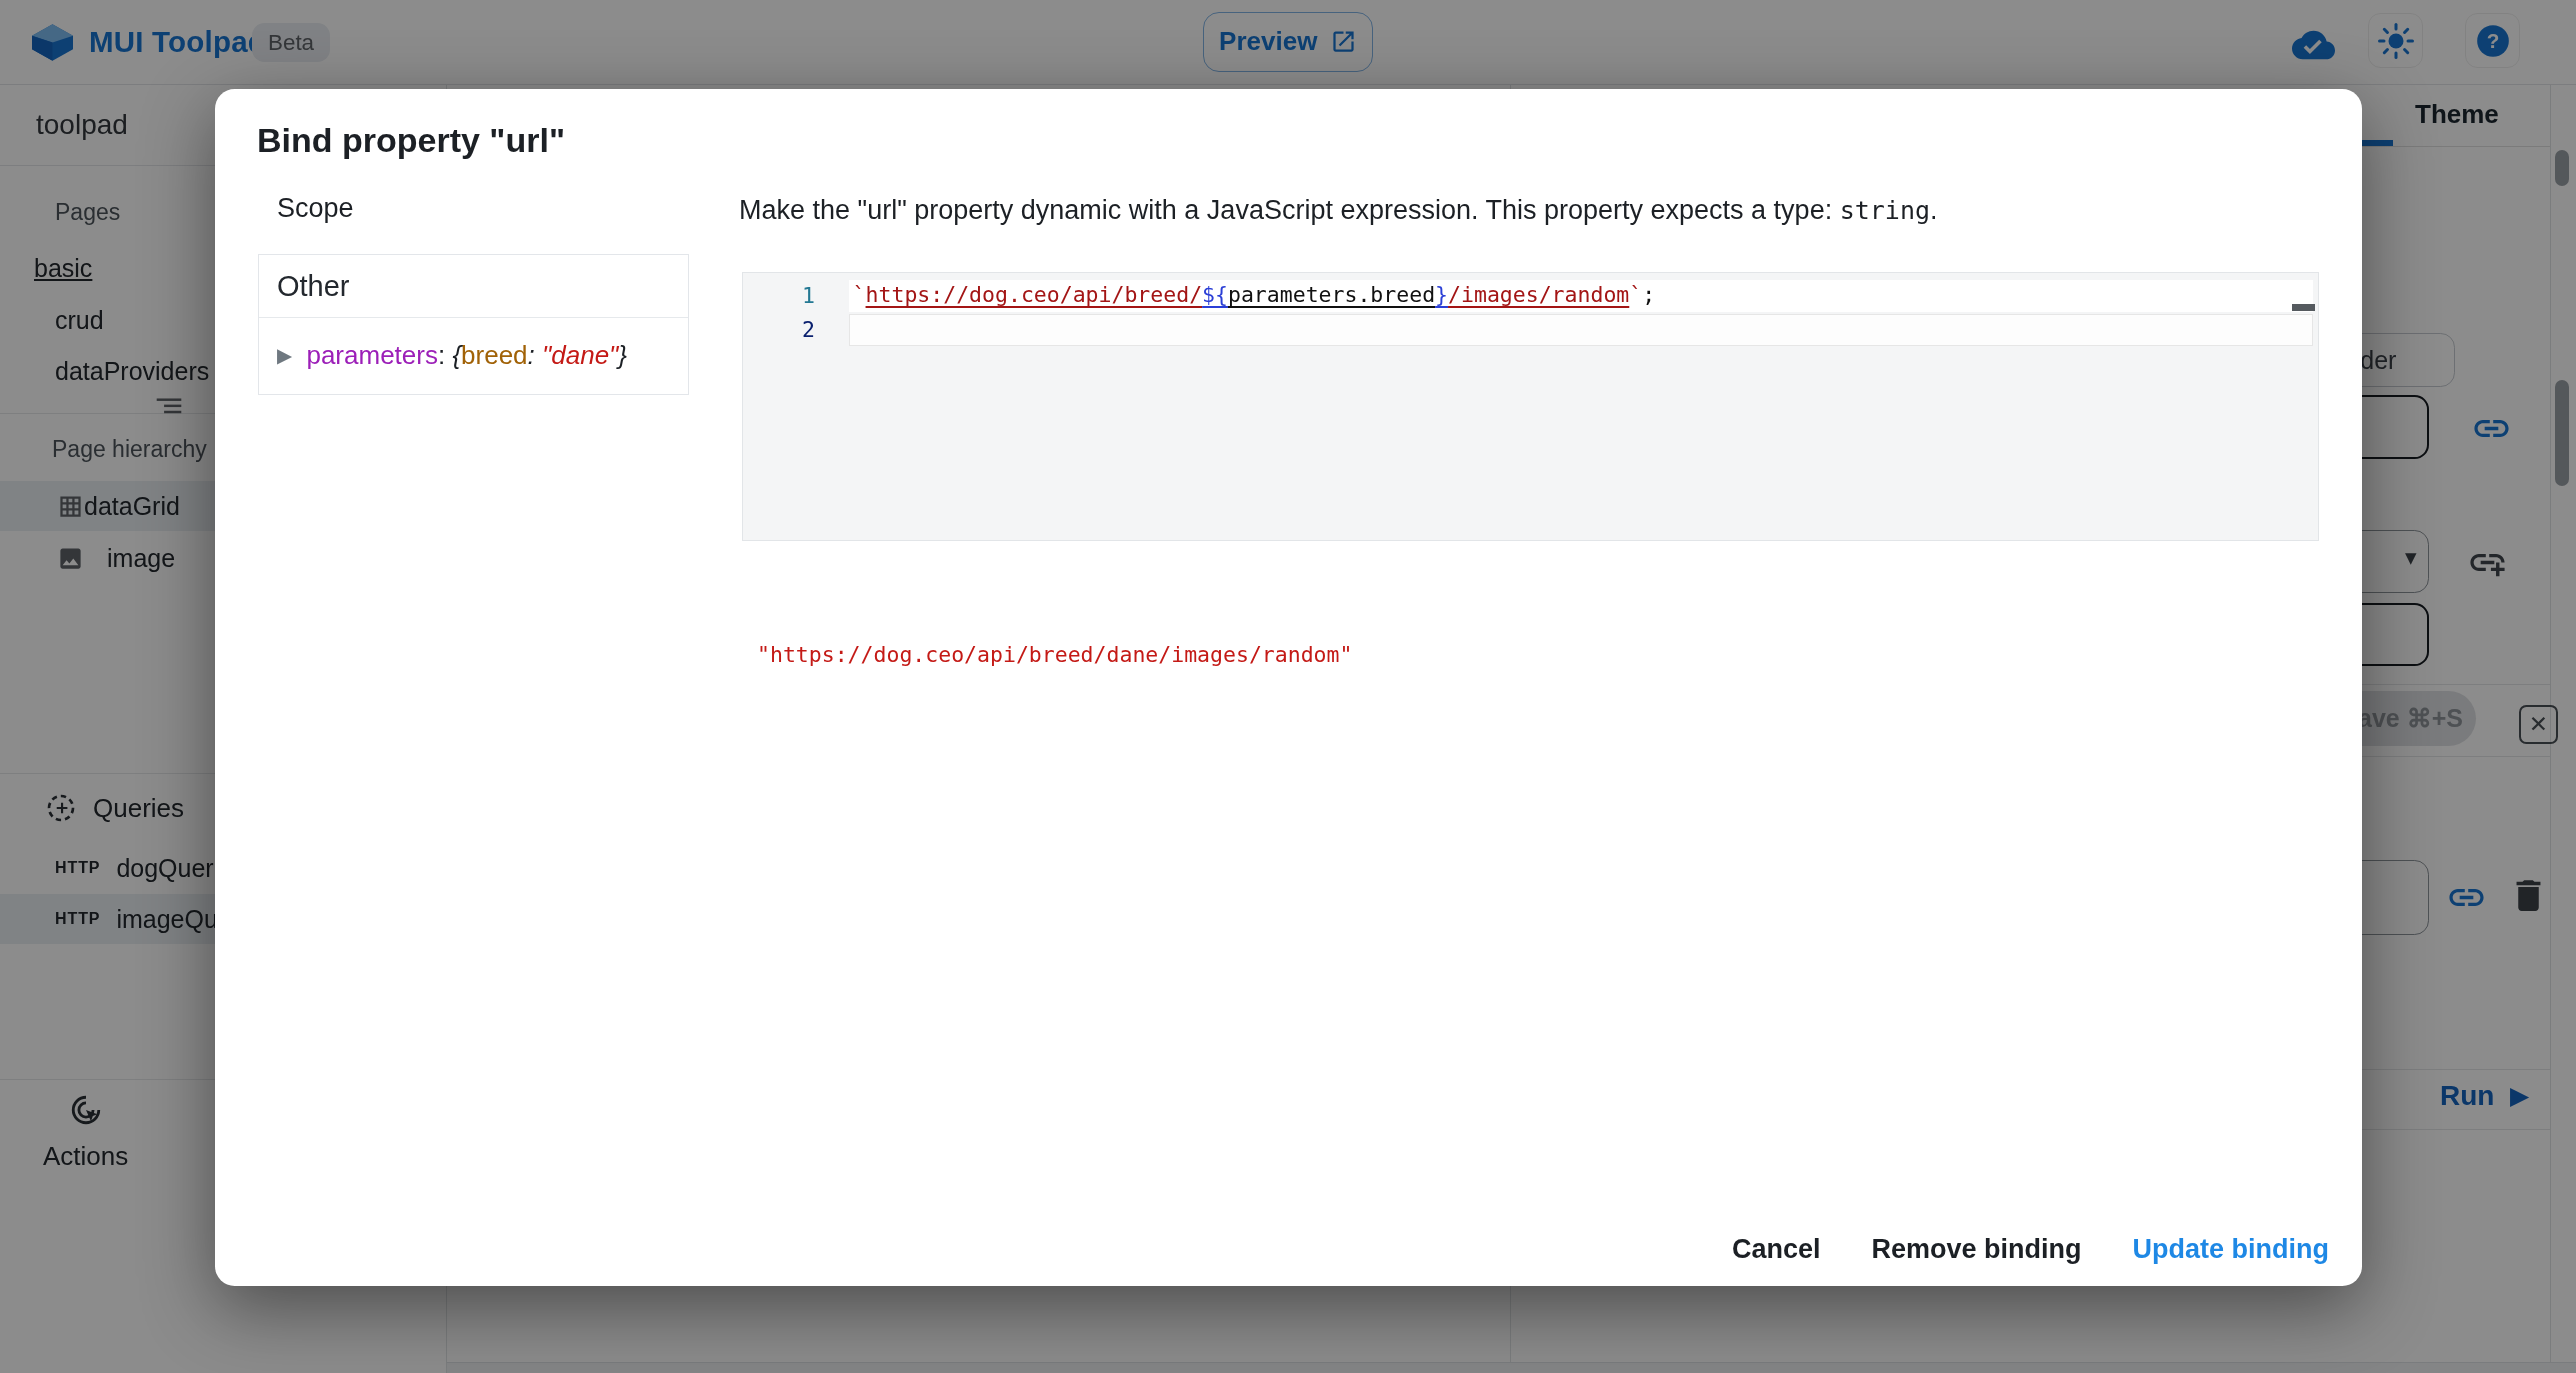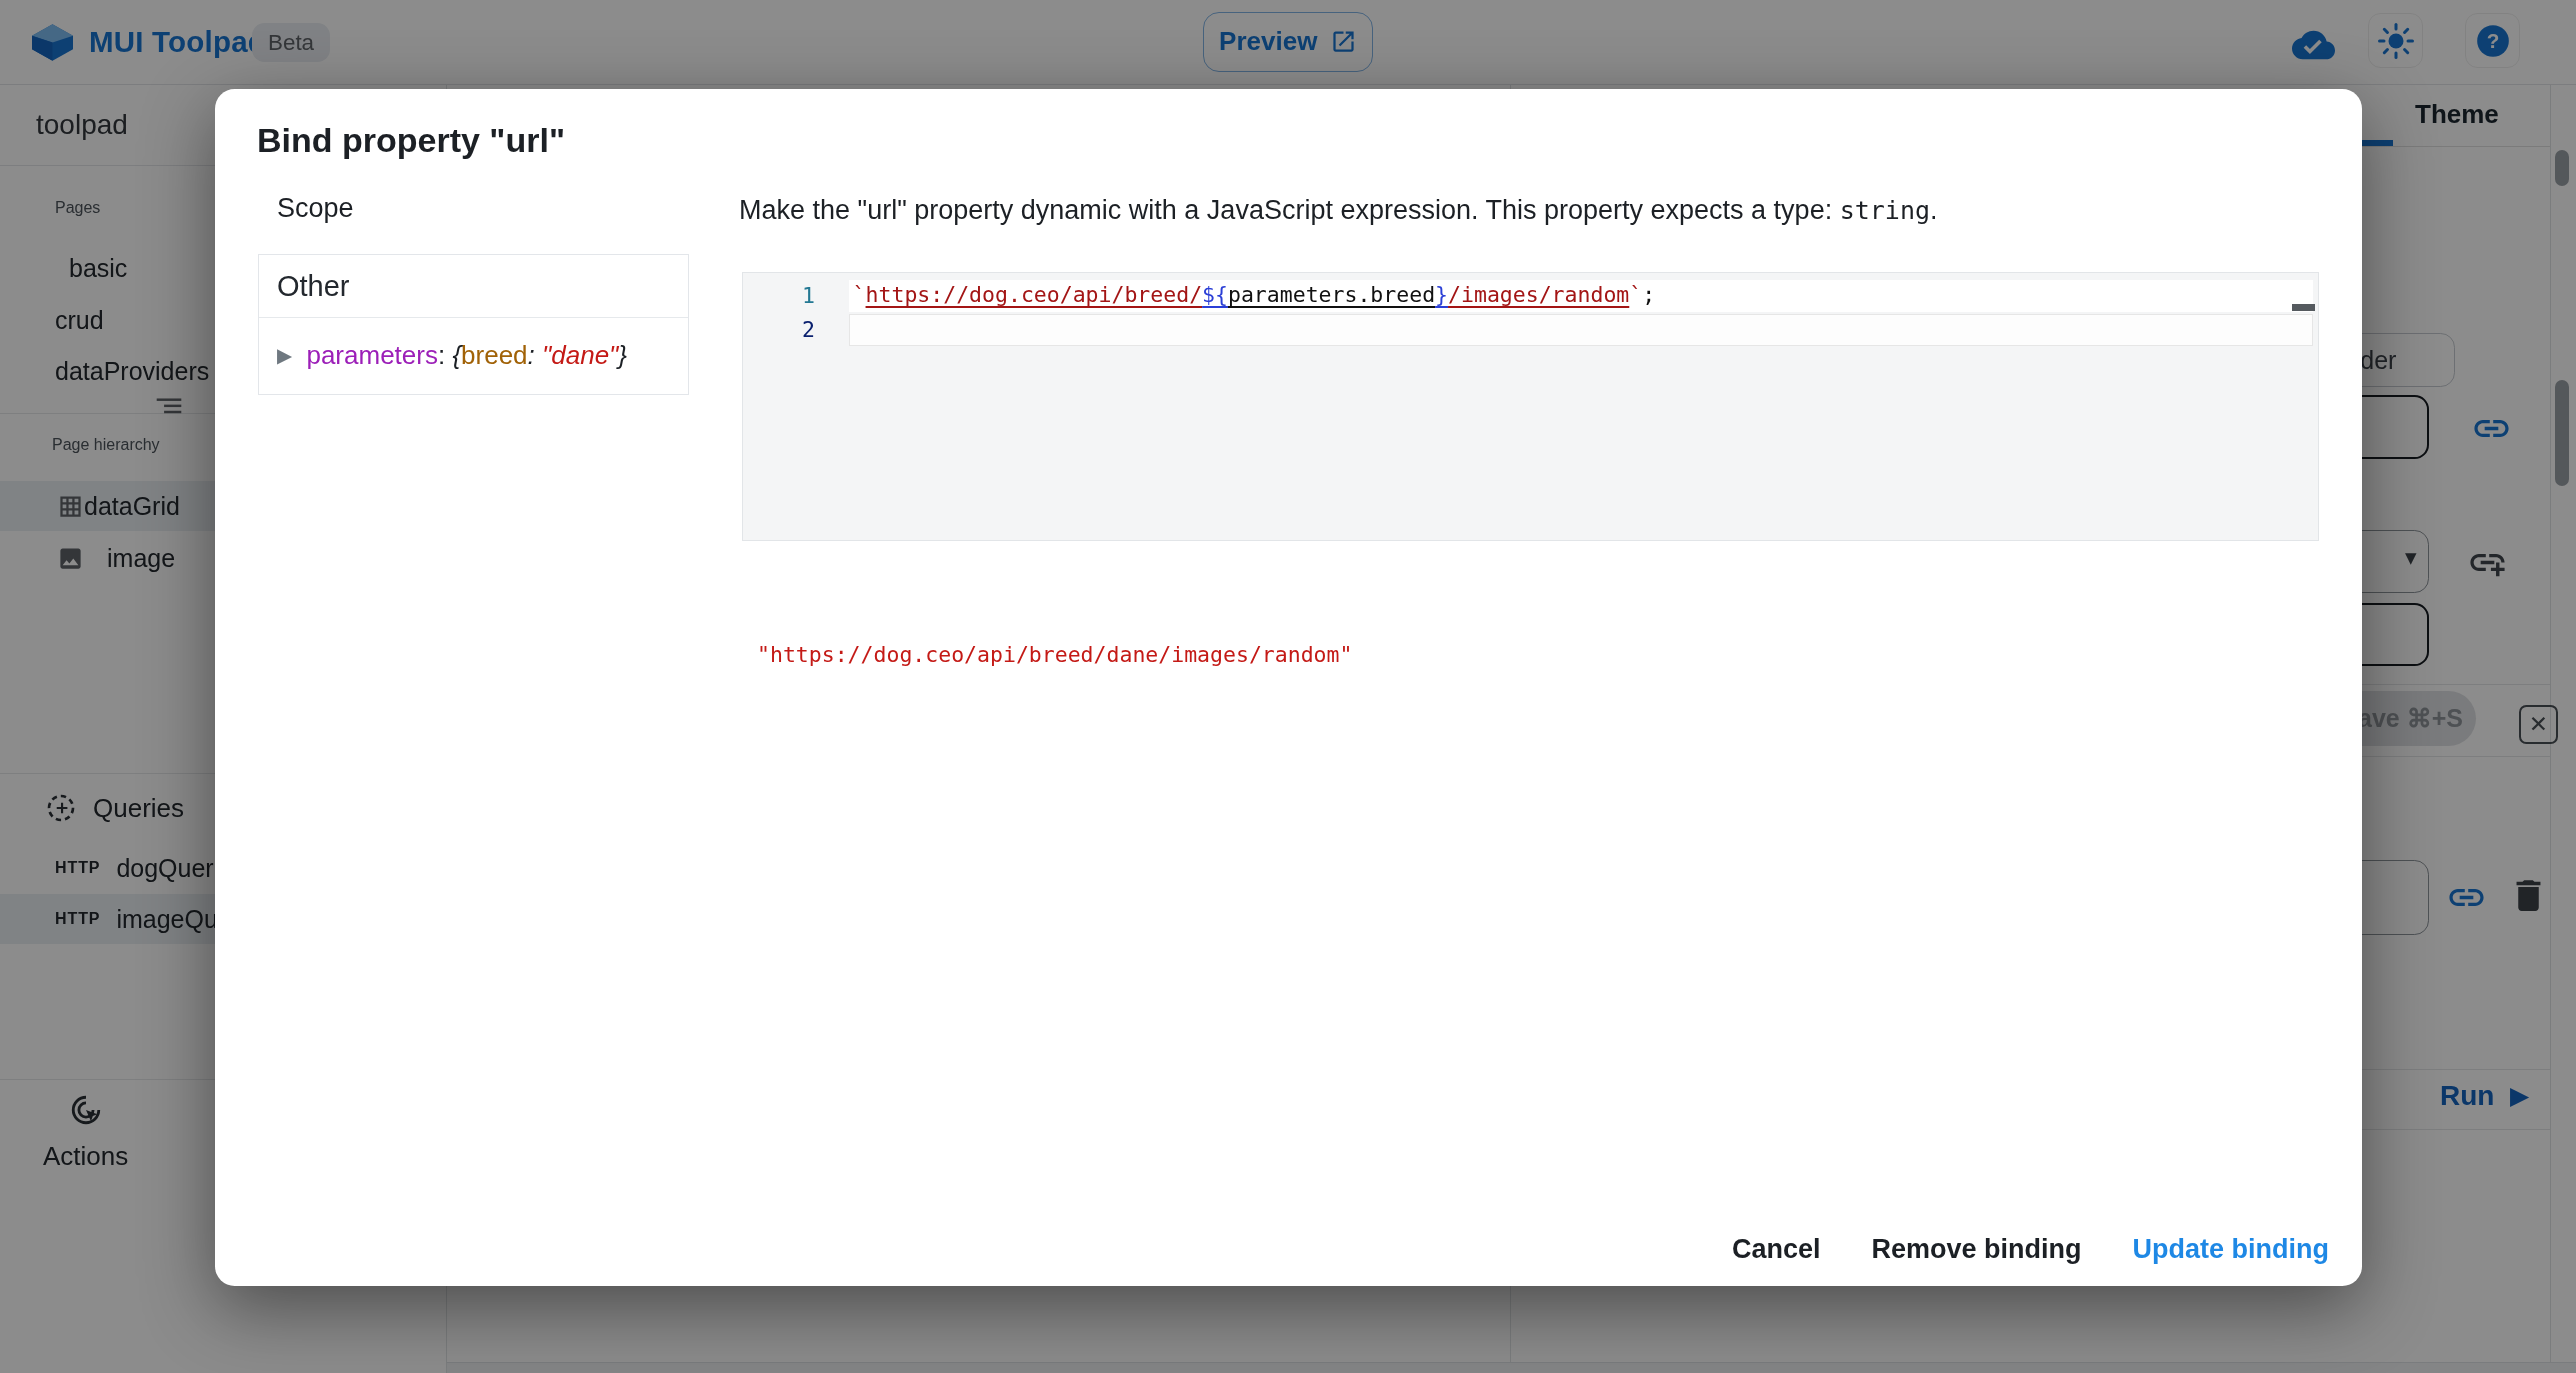--- a/index.html
+++ b/index.html
@@ -22,21 +22,21 @@
                  border-radius:16px; color:#1976d2; font-size:26px; font-weight:600;
                  display:flex; align-items:center; justify-content:center; gap:12.5px; background:transparent; }
   .hdr-iconbtn { top:13.4px; width:55px; height:55px; border:1.8px solid rgba(0,0,0,.07); border-radius:12.5px;
                  display:flex; align-items:center; justify-content:center; background:transparent; }
 
   
   #sidebar { position:absolute; left:0; top:85px; width:447px; height:1289px; background:#fff;
              border-right:0.9px solid #e0e3e6; }
   #project-row { position:relative; height:81px; border-bottom:1.8px solid #e4e6e9; display:flex; align-items:center; }
   #project-name { margin-left:36px; font-size:28px; color:#33383d; }
-  .section-label { font-size:16px; color:#4d555c; }
+  .section-label { font-size:23px; color:#4d555c; }
   .side-item { font-size:25px; color:#23282e; }
   .side-row { position:absolute; left:0; width:447px; height:50px; display:flex; align-items:center; }
   .side-row.selected { background:#e9eef3; }
   .divider-h { position:absolute; height:0.9px; background:#e6e8ea; }
   .http-badge { font-size:16px; font-weight:800; letter-spacing:0.9px; color:#23282e; }
 
   
   #canvas-mid { position:absolute; left:447px; top:85px; width:1064px; height:1277px; background:#fff;
                 border-right:0.9px solid #e0e3e6; }
   #inspector { position:absolute; left:1512px; top:85px; width:1064px; height:1277px; background:#fff; }
@@ -151,21 +151,21 @@
   </div>
 
   <div id="sidebar">
     <div id="project-row">
       <div id="project-name">toolpad</div>
     </div>
 
     <div class="section-label abs" style="left:55px; top:114px;">Pages</div>
 
     <div class="side-row" style="top:158px;">
-      <span class="side-item" style="margin-left:69px;">basic</span>
+      <span class="side-item" style="margin-left:34px;text-decoration:underline;">basic</span>
     </div>
     <div class="side-row" style="top:210px;">
       <span class="side-item" style="margin-left:55px;">crud</span>
     </div>
     <div class="side-row" style="top:261px;">
       <span class="side-item" style="margin-left:55px;">dataProviders</span>
     </div>
 
     <div class="divider-h" style="left:0; top:328px; width:447px;"></div>
 

